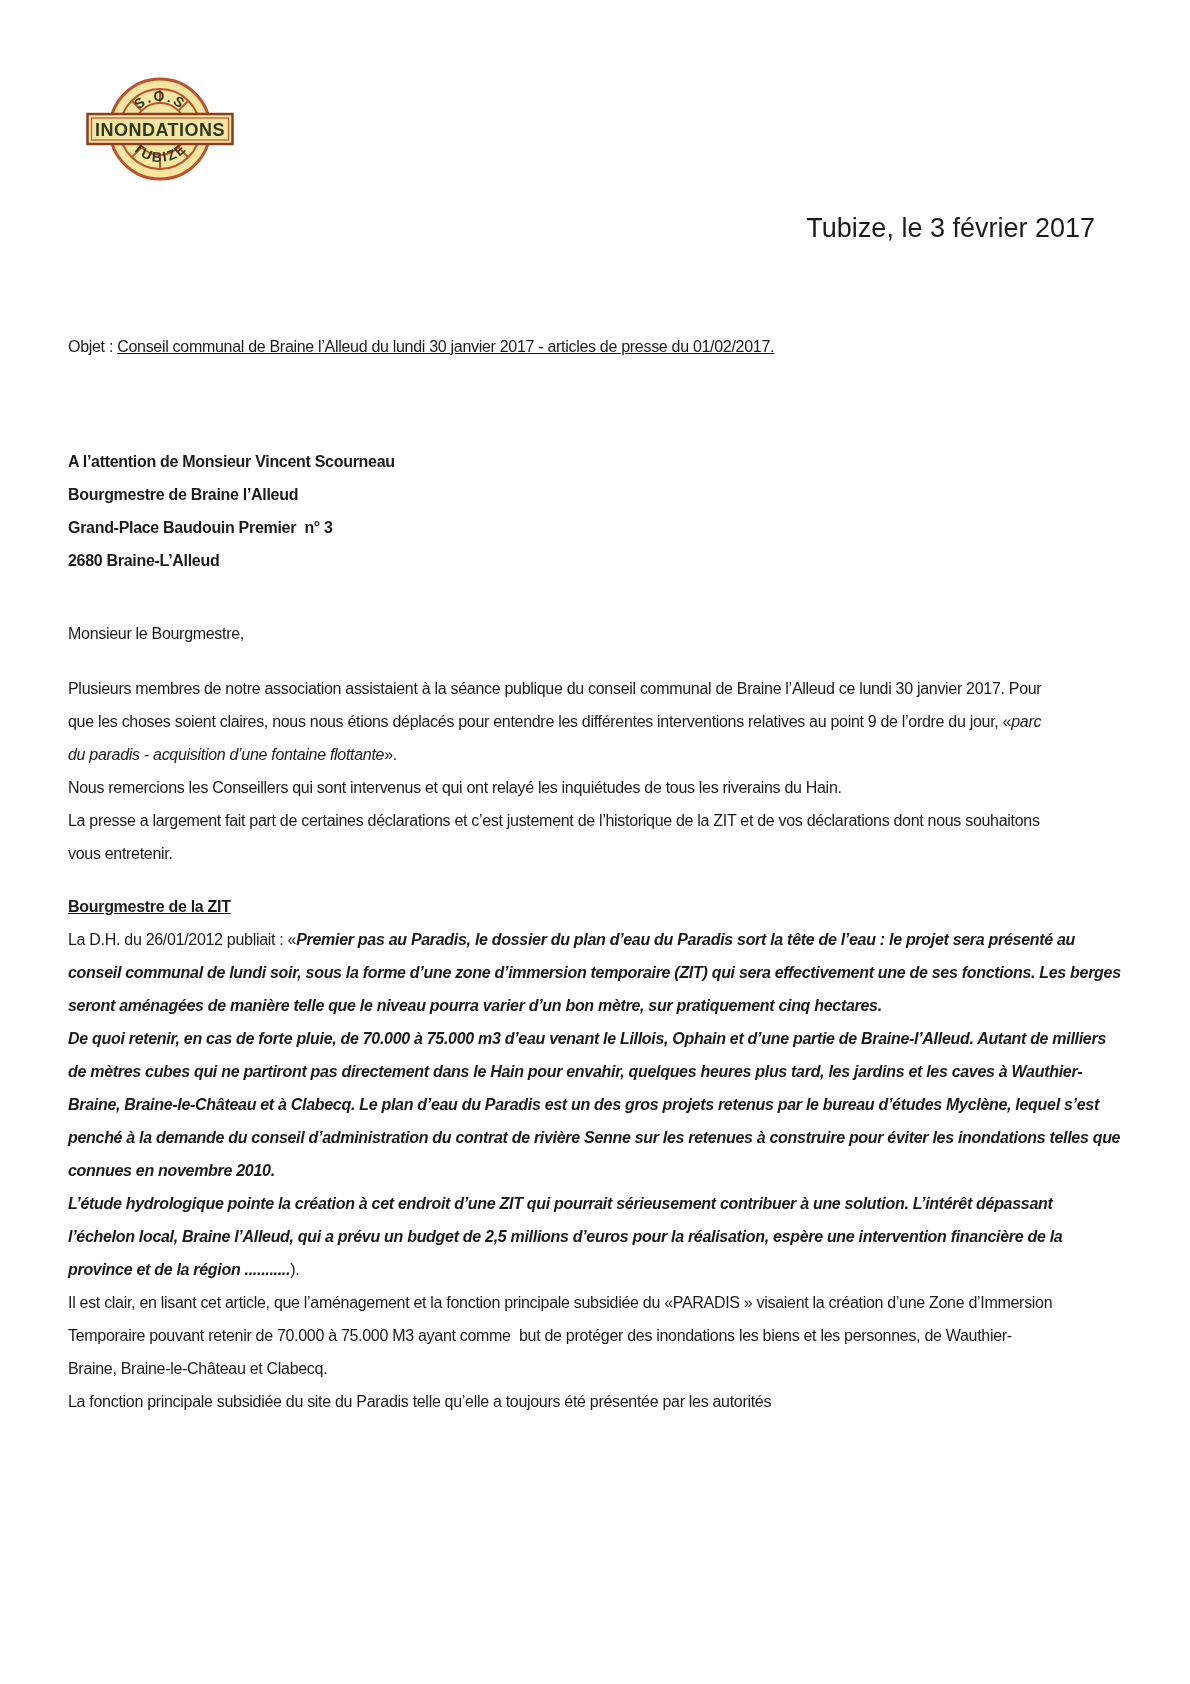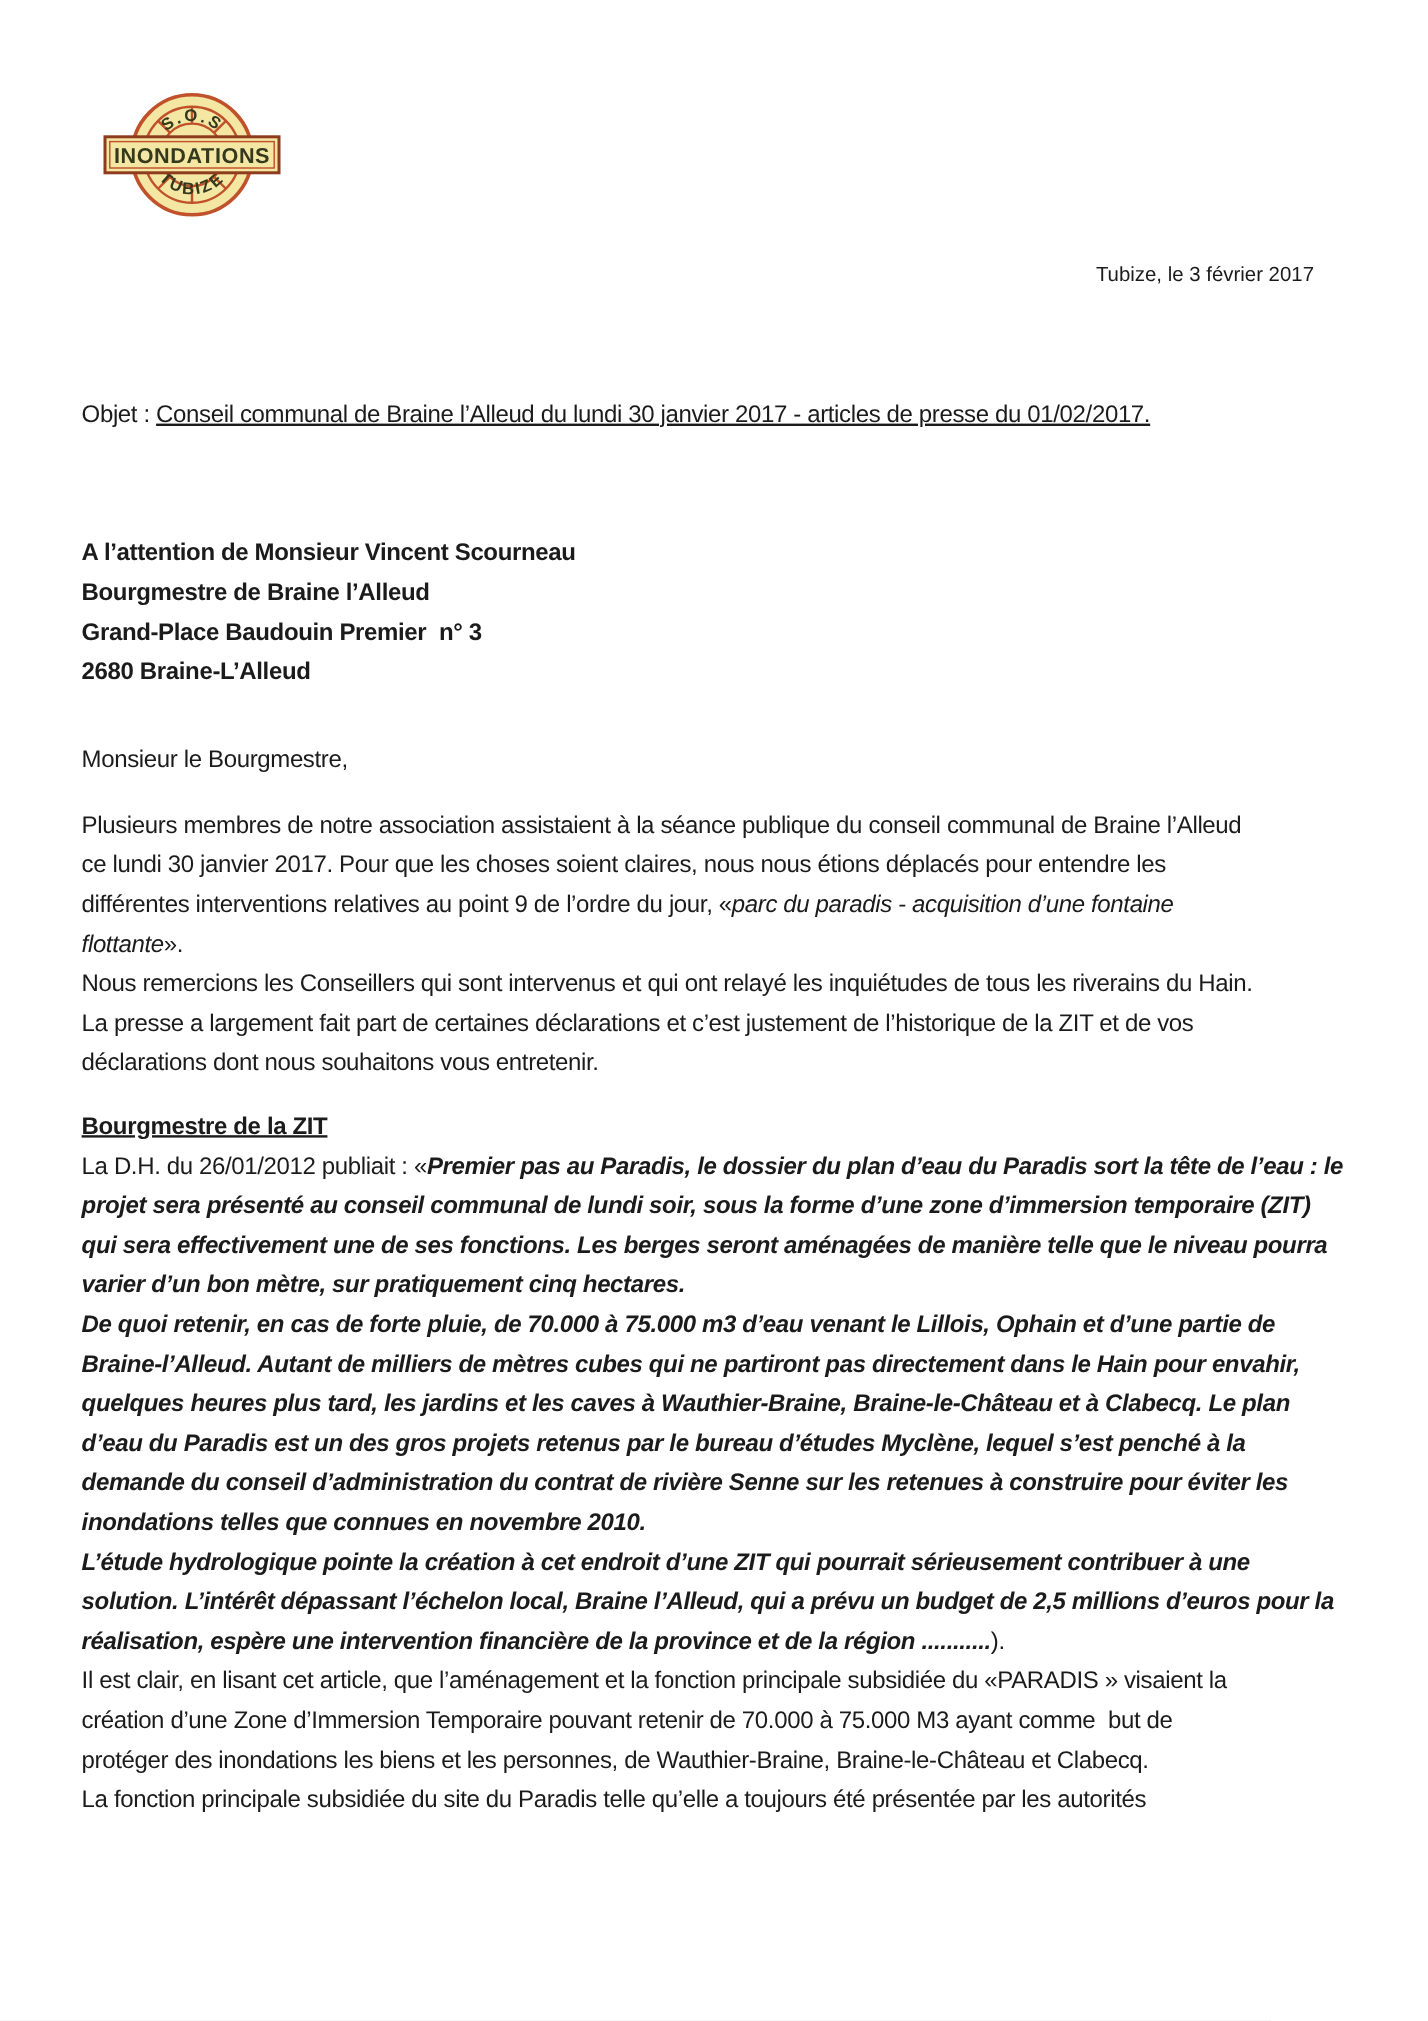--- a/index.html
+++ b/index.html
@@ -8,25 +8,25 @@
     width:1190px;height:1684px;
     margin:0 auto;
     background:#ffffff;
     font-family:"Liberation Sans",sans-serif;
     color:#1b1b1b;
     overflow:hidden;
   }
   .logo{position:absolute;left:85px;top:72px;width:150px;height:114px;}
   .date{
     position:absolute;left:68px;top:212px;width:1027px;
-    text-align:right;font-size:17px;line-height:33px;
+    text-align:right;font-size:27px;line-height:33px;
   }
   .content{
     position:absolute;left:68px;top:330px;width:985px;
-    font-size:20px;line-height:33px;letter-spacing:-0.3px;
+    font-size:16px;line-height:33px;letter-spacing:-0.3px;
   }
   .subject{white-space:pre;}
   .subject .u{text-decoration:underline;}
   .recipient{margin-top:82px;font-weight:bold;}
   .recipient .line{white-space:pre-wrap;}
   .salutation{margin-top:40px;}
   .letter-body{margin-top:22px;}
   p.para{margin:0;white-space:pre-wrap;}
   p.para.wide{width:1055px;}
   .heading{margin-top:20px;font-weight:bold;text-decoration:underline;}

